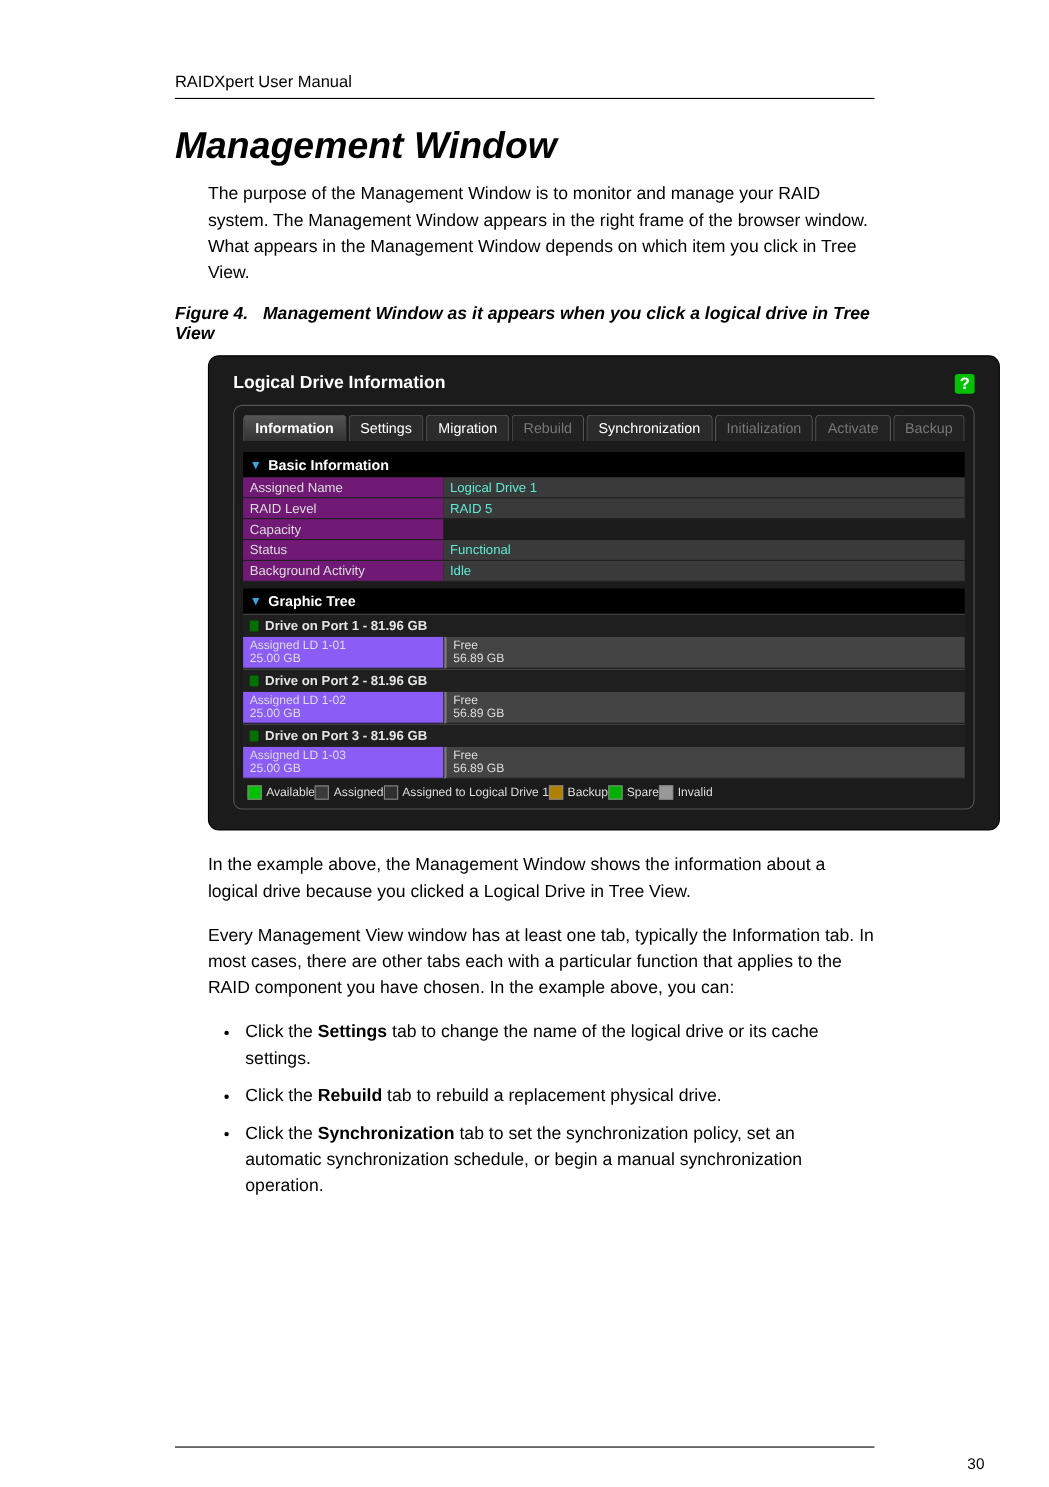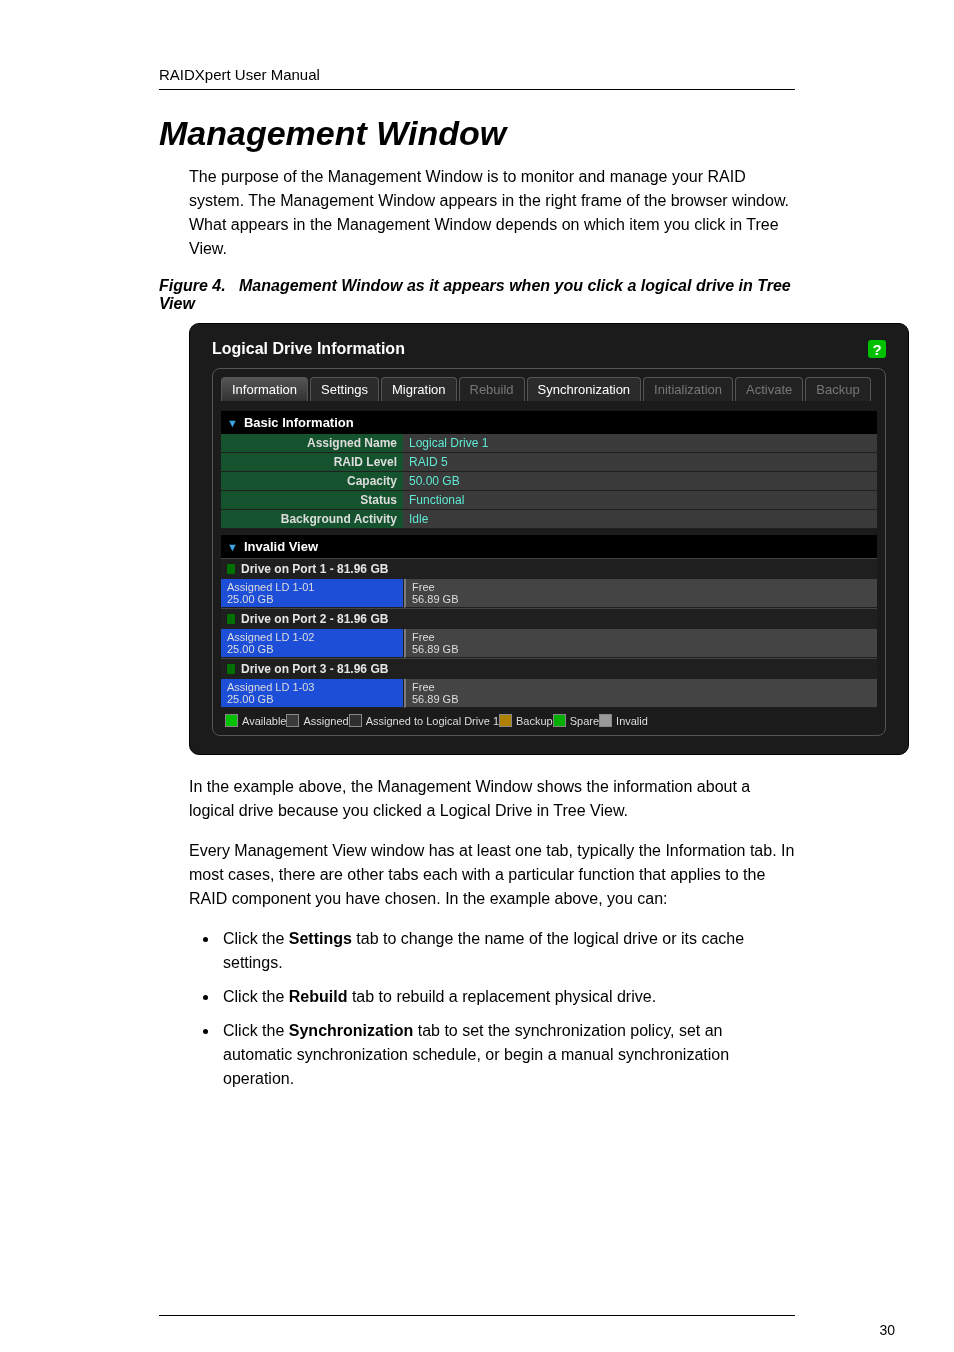--- a/index.html
+++ b/index.html
@@ -94,21 +94,21 @@
     border-radius: 4px 4px 0 0;
     margin-right: 2px;
     color: #fff;
     border: 1px solid #555;
     border-bottom: none;
     background: #2b2b2b;
   }
   .tab.active {
     color: #fff;
     background: linear-gradient(#555,#333);
-    font-weight: normal;
+    font-weight: bold;
   }
   .tab.enabled {
     color: #fff;
     background: #2b2b2b;
   }
   .tab.disabled {
     color: #777;
     background: #222;
   }
   .section-head {
@@ -126,24 +126,23 @@
     font-size: 11px;
   }
   .kv-row {
     display: flex;
     font-size: 12px;
     color: #ddd;
   }
   .kv-row .k {
     width: 170px;
     padding: 2px 6px;
-    font-weight: bold;
-    background: #14532d;
+    font-weight: normal;
+    background: #701a75;
     border-bottom: 1px solid #1f1f1f;
-    text-align: right;
   }
   .kv-row .v {
     flex: 1;
     padding: 2px 6px;
     background: #3a3a3a;
     color: #5eead4;
     border-bottom: 1px solid #1f1f1f;
   }
   .gv-drive-head {
     background: #1f1f1f;
@@ -163,21 +162,21 @@
     border-radius: 1px;
   }
   .gv-bar {
     display: flex;
     font-size: 11px;
     color: #ddd;
   }
   .gv-bar .assigned {
     width: 170px;
     padding: 2px 6px;
-    background: #1d4ed8;
+    background: #8b5cf6;
     border-bottom: 1px solid #1f1f1f;
     border-right: 1px solid #222;
   }
   .gv-bar .free {
     flex: 1;
     padding: 2px 6px;
     background: #444;
     border-bottom: 1px solid #1f1f1f;
     border-left: 2px solid #7a7a7a;
   }
@@ -274,34 +273,33 @@
         <div class="kv-row">
           <div class="k">Assigned Name</div>
           <div class="v">Logical Drive 1</div>
         </div>
         <div class="kv-row">
           <div class="k">RAID Level</div>
           <div class="v">RAID 5</div>
         </div>
         <div class="kv-row">
           <div class="k">Capacity</div>
-          <div class="v">50.00 GB</div>
         </div>
         <div class="kv-row">
           <div class="k">Status</div>
           <div class="v">Functional</div>
         </div>
         <div class="kv-row">
           <div class="k">Background Activity</div>
           <div class="v">Idle</div>
         </div>
 
         <div class="section-head" style="margin-top:6px;">
           <span class="chev">▼</span>
-          <span>Invalid View</span>
+          <span>Graphic Tree</span>
         </div>
 
         <div class="gv-drive-head">
           <span class="led"></span>
           <span>Drive on Port 1 - 81.96 GB</span>
         </div>
         <div class="gv-bar">
           <div class="assigned">
             <div>Assigned LD 1-01</div>
             <div>25.00 GB</div>

